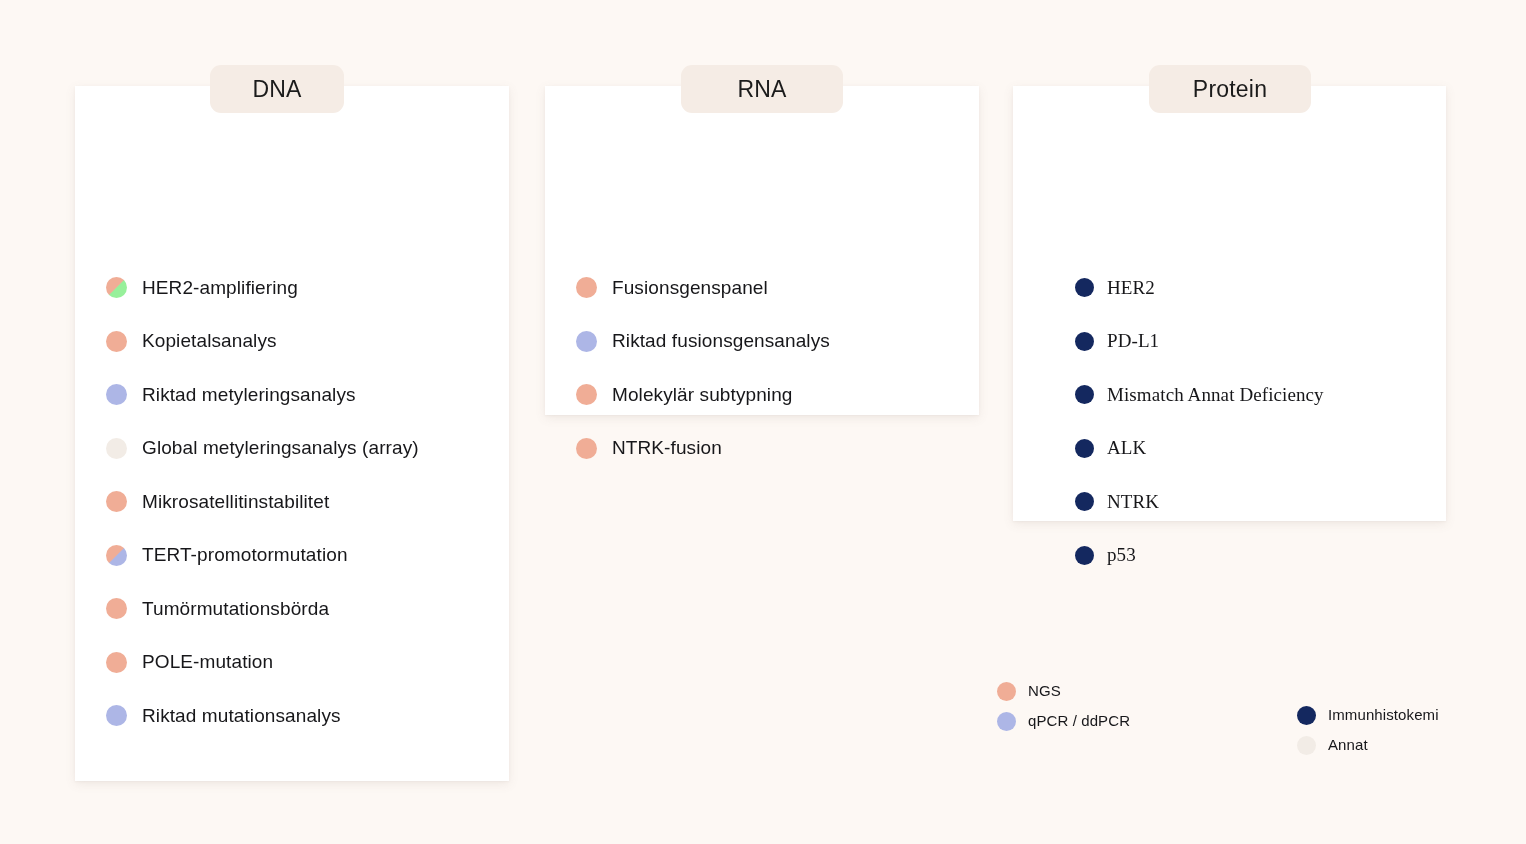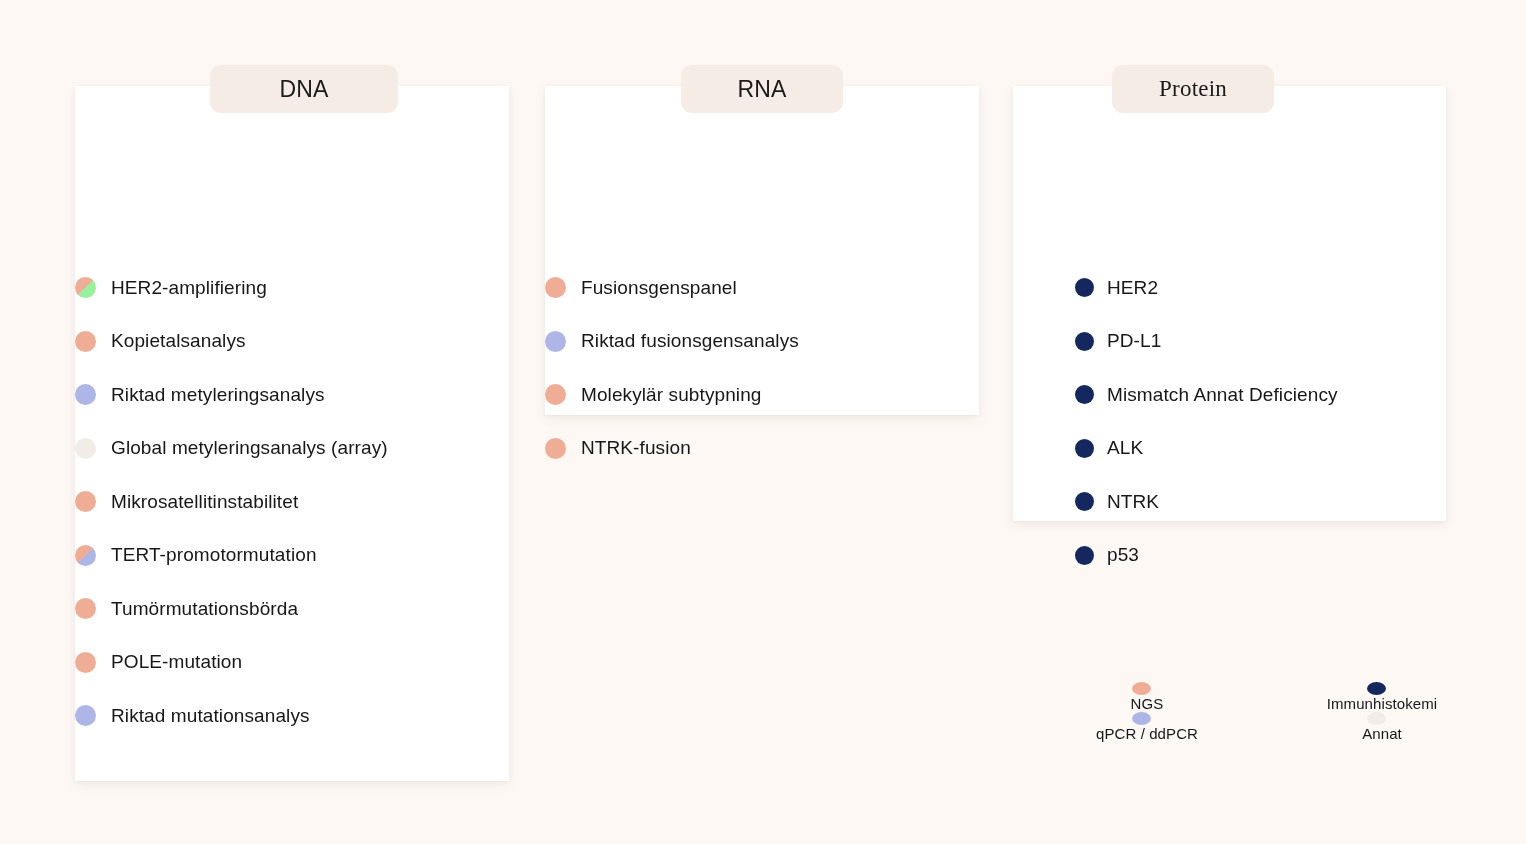--- a/index.html
+++ b/index.html
@@ -39,40 +39,41 @@
     border-radius: 11px;
     height: 48px;
     display: flex;
     align-items: center;
     justify-content: center;
     color: #1b1b1b;
     font-size: 23px;
     letter-spacing: 0.2px;
     z-index: 5;
   }
-  #tab-dna     { left: 210px;  top: 65px; width: 188px; }
+  #tab-dna     { left: 210px;  top: 65px; width: 134px; }
   #tab-rna     { left: 681px;  top: 65px; width: 162px; }
-  #tab-protein { left: 1112px; top: 65px; width: 162px; font-family: Liberation Serif, serif; }
+  #tab-protein { left: 1149px; top: 65px; width: 162px; }
 
   
   .item-list {
     position: absolute;
     left: 0;
     right: 0;
   }
   #list-dna     { top: 175px; }
   #list-rna     { top: 175px; }
   #list-protein { top: 175px; }
 
   .item {
     display: flex;
     align-items: center;
     height: 53.5px;
-  }
-  #card-protein .item { padding-left: 62px; }
+    padding-left: 31px;
+  }
+  #card-protein .item { padding-left: 62px; font-family: Liberation Serif, serif; }
 
   .dot {
     width: 21px;
     height: 21px;
     min-width: 21px;
     border-radius: 50%;
     margin-right: 15px;
   }
   #card-protein .dot { width: 19px; height: 19px; min-width: 19px; margin-right: 13px; }
 
@@ -86,27 +87,25 @@
   
   #legend {
     position: absolute;
     left: 997px;
     top: 682px;
     width: 470px;
     display: flex;
   }
   .legend-col { display: flex; flex-direction: column; }
   #legend-col-left  { width: 300px; }
-  #legend-col-right { width: 170px; }
+  #legend-col-right { width: 170px; margin-top: 24px; }
 
   .legend-item {
     display: flex;
-    align-items: center;
     height: 30px;
-    flex-direction: column;
   }
   .legend-dot {
     width: 19px;
     height: 19px;
     min-width: 19px;
     border-radius: 50%;
     margin-right: 12px;
   }
   .legend-label {
     font-size: 15px;

